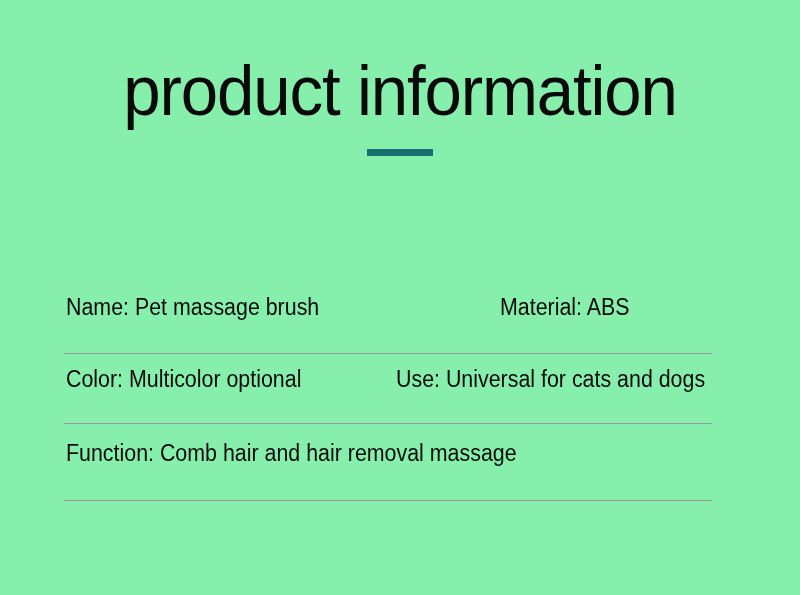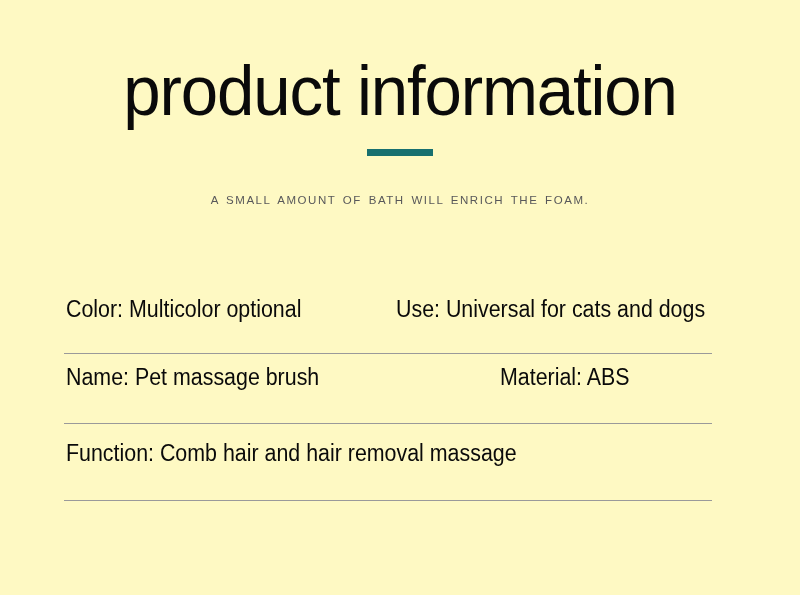--- a/index.html
+++ b/index.html
@@ -13,21 +13,21 @@
     position: relative;
     overflow: hidden;
     font-family: "Liberation Sans", sans-serif;
     color: #000000;
     -webkit-font-smoothing: antialiased;
   }
 
   .slide {
     position: absolute;
     inset: 0;
-    background: #fef9c3;
+    background: #86efac;
   }
 
   
   .header {
     position: absolute;
     top: 52px;
     left: 0;
     width: 800px;
     text-align: center;
   }
@@ -132,37 +132,36 @@
 
 <div class="slide">
 
   <div class="header">
     <div class="page-title">product information</div>
 
     <div class="accent-rule-wrap">
       <div class="accent-rule"></div>
     </div>
 
-    <div class="subtitle">A SMALL AMOUNT OF BATH WILL ENRICH THE FOAM.</div>
   </div>
 
   <div class="spec-table">
+
+    <div class="spec-row row-1">
+      <div class="cells">
+        <div class="cell col-a">Name: Pet massage brush</div>
+        <div class="cell r1-col-b">Material: ABS</div>
+      </div>
+      <div class="row-line"></div>
+    </div>
 
     <div class="spec-row row-2">
       <div class="cells">
         <div class="cell col-a">Color: Multicolor optional</div>
         <div class="cell r2-col-b">Use: Universal for cats and dogs</div>
-      </div>
-      <div class="row-line"></div>
-    </div>
-
-    <div class="spec-row row-1">
-      <div class="cells">
-        <div class="cell col-a">Name: Pet massage brush</div>
-        <div class="cell r1-col-b">Material: ABS</div>
       </div>
       <div class="row-line"></div>
     </div>
 
     <div class="spec-row row-3 tall">
       <div class="cells">
         <div class="cell col-a">Function: Comb hair and hair removal massage</div>
       </div>
       <div class="row-line"></div>
     </div>

